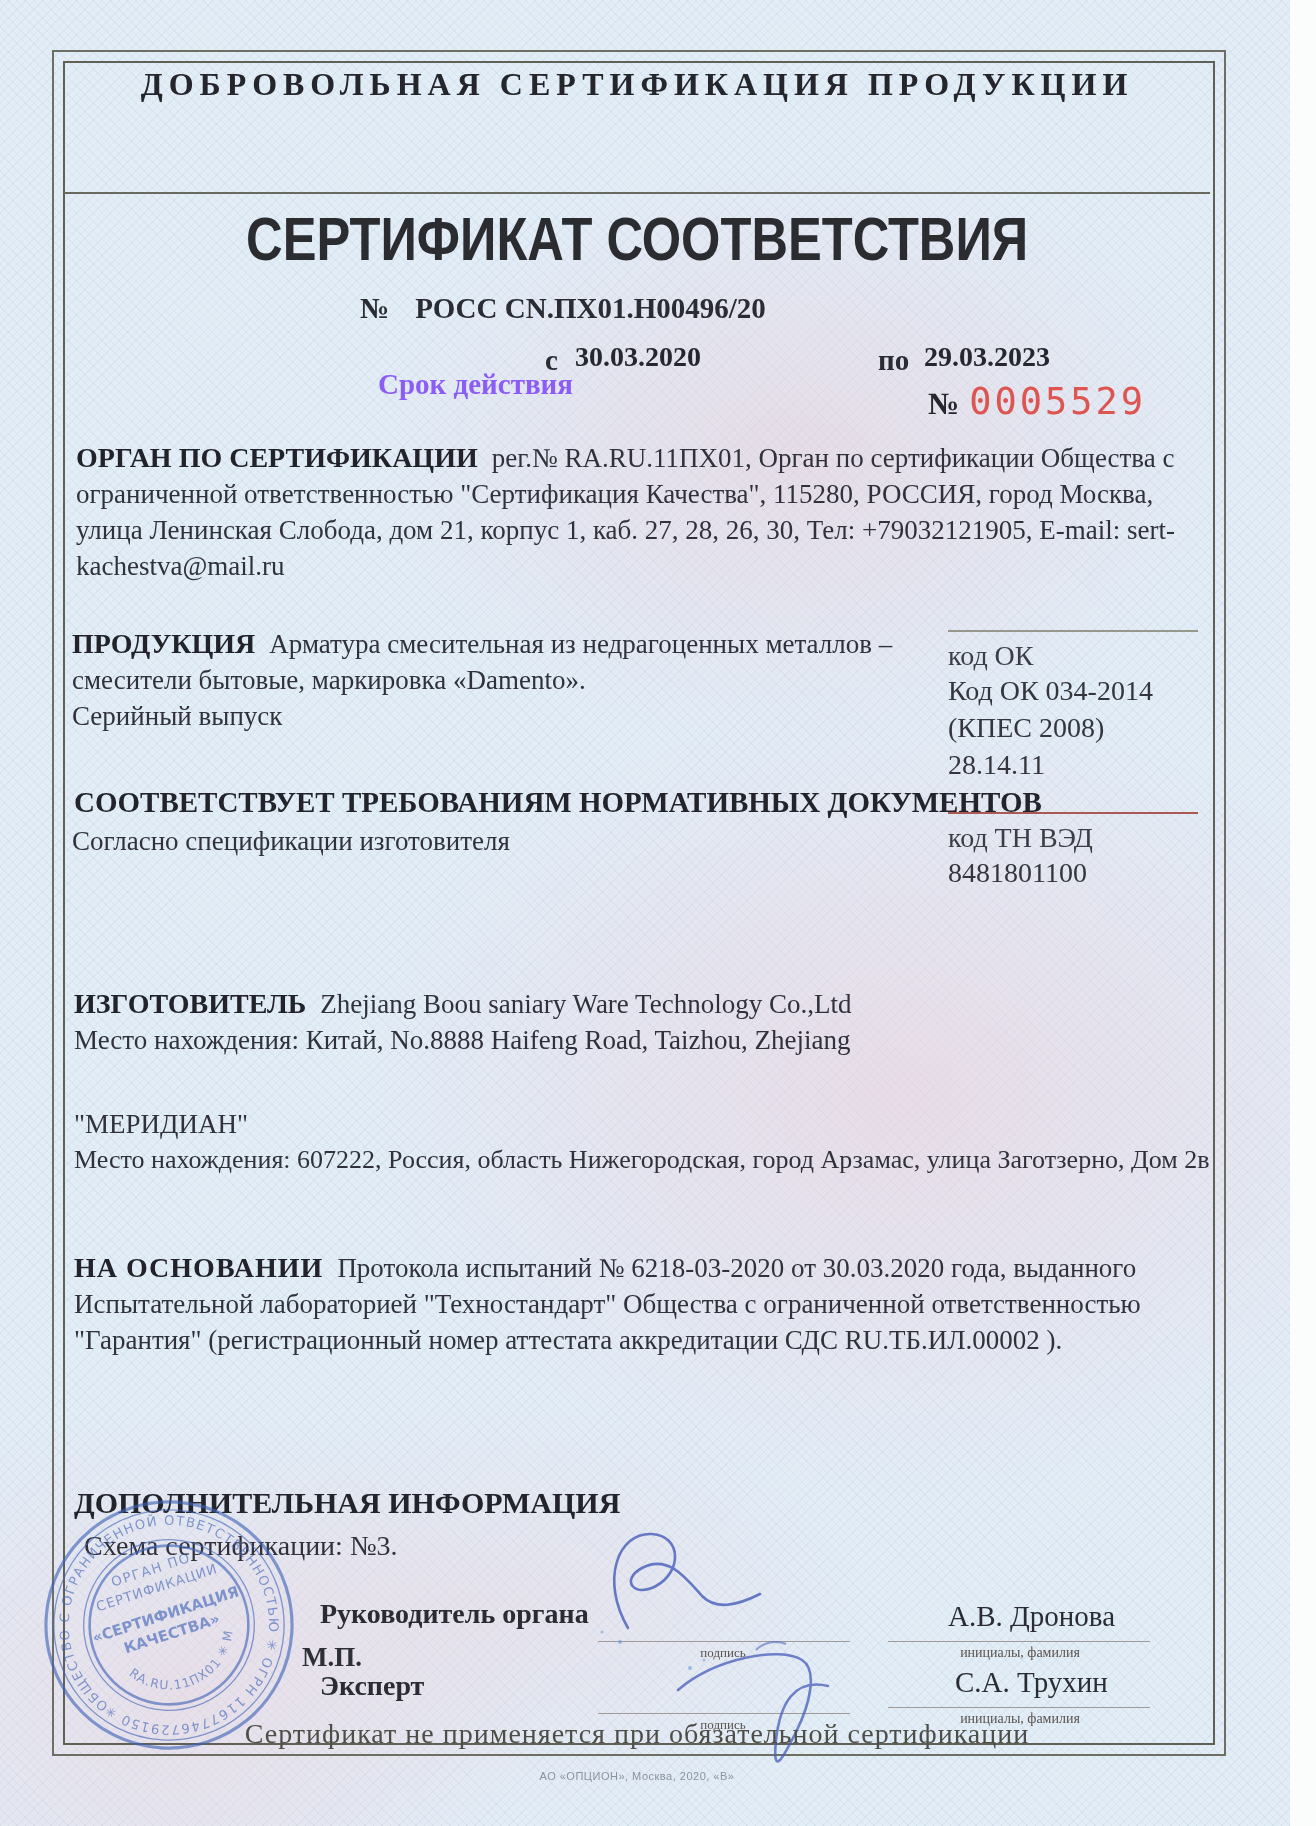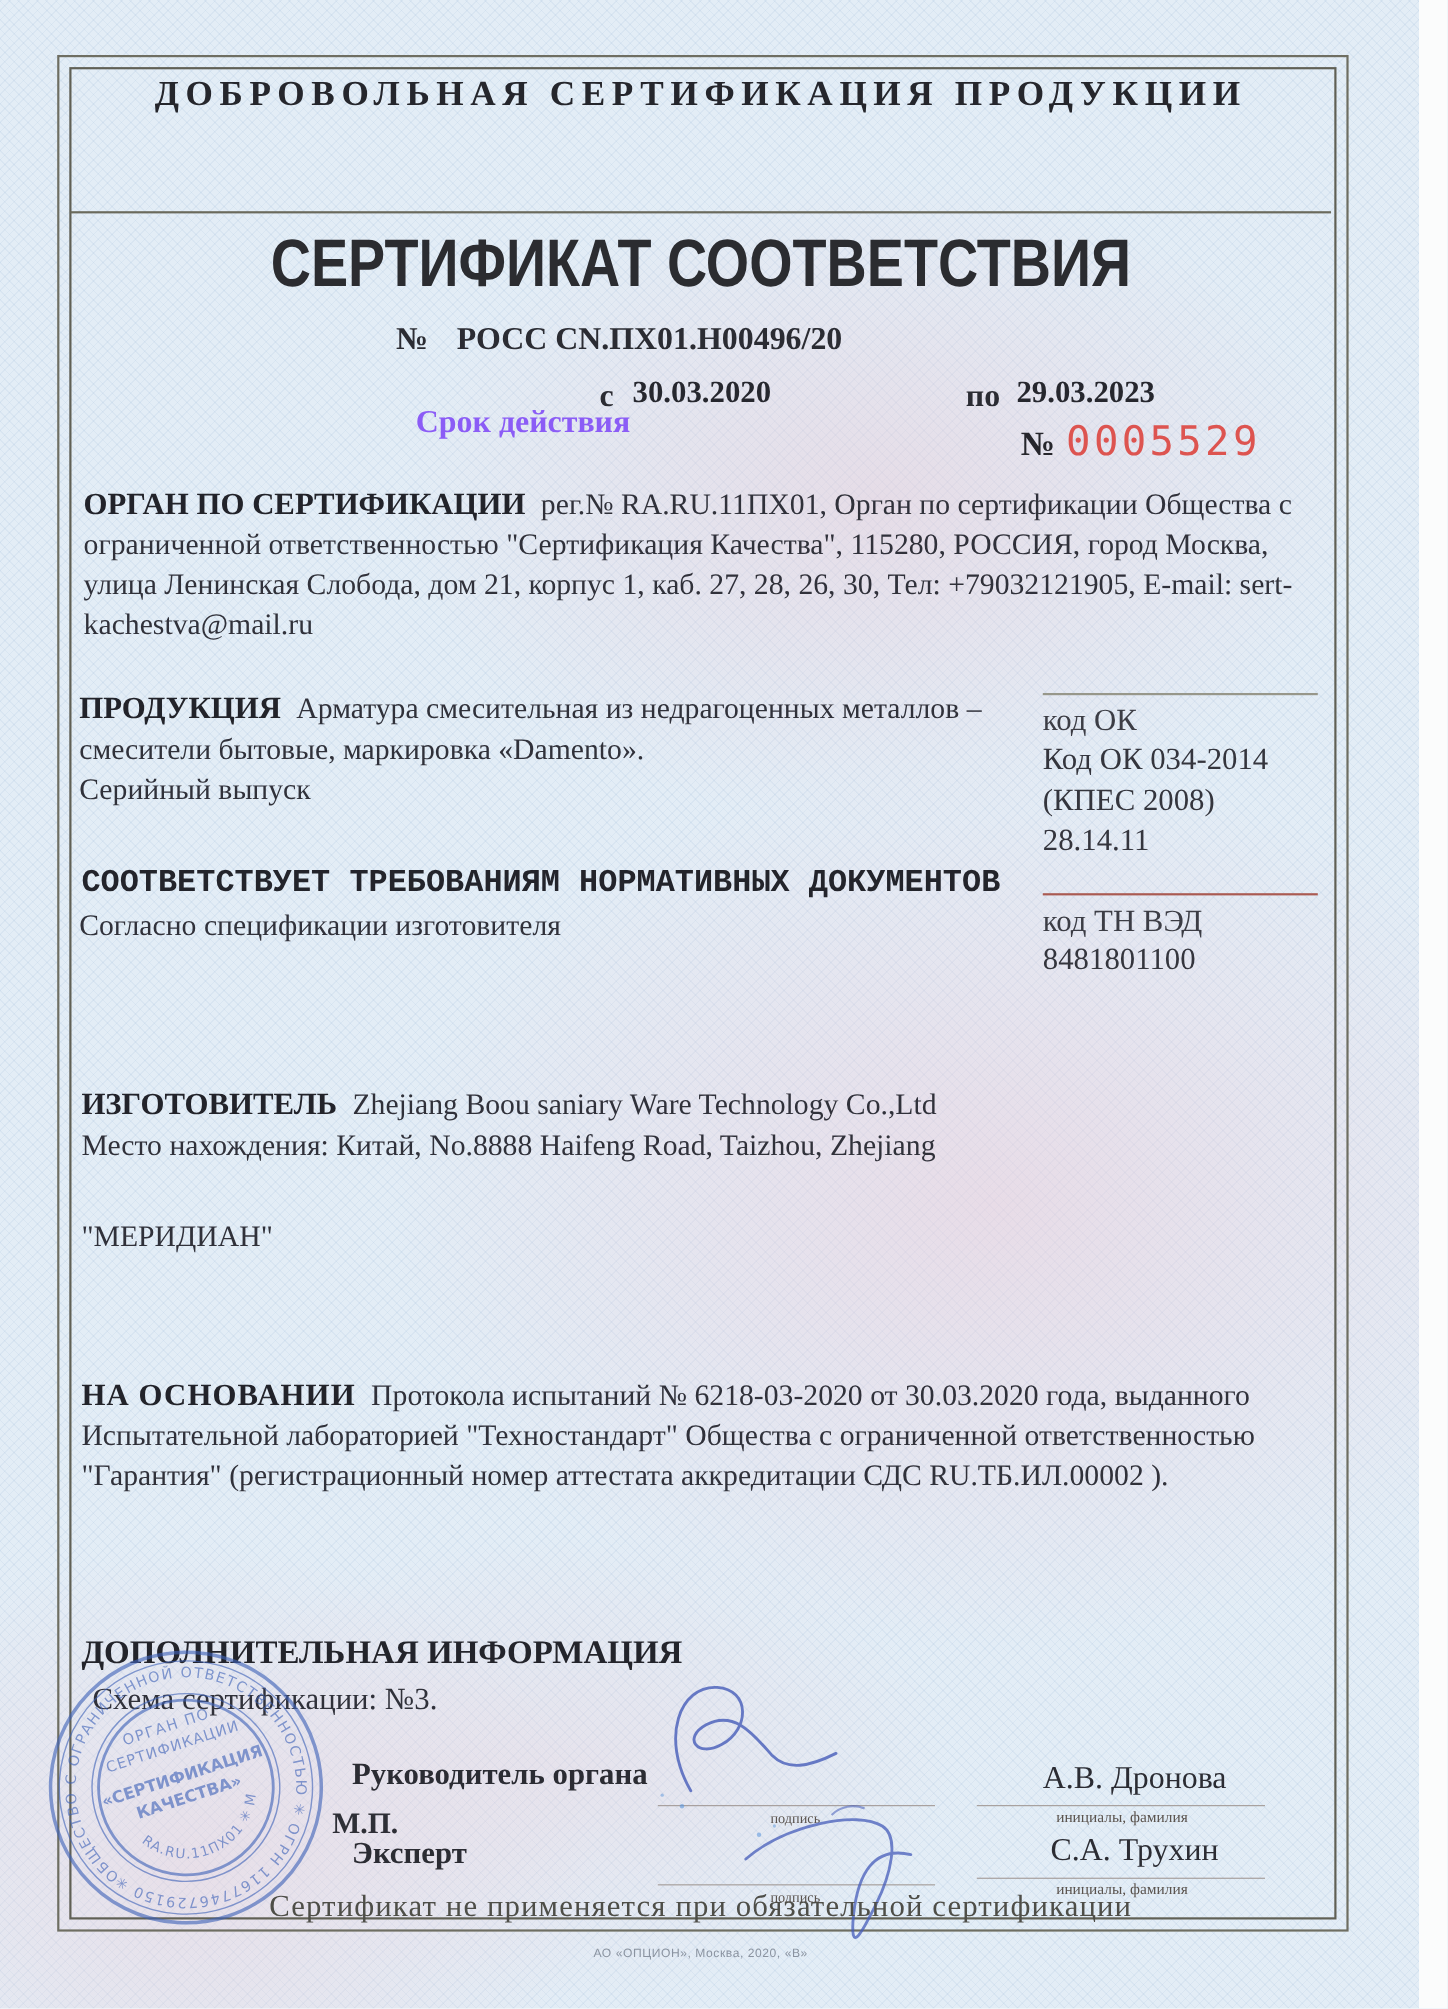--- a/index.html
+++ b/index.html
@@ -53,21 +53,21 @@
 
   .codebox{width:250px;color:#34353d;}
   .codebox .topline{border-top:2px solid #97978a;margin-bottom:8px;}
   .codebox.red .topline{border-top:2px solid #aa5a52;}
   .codebox .cap{font-size:28px;color:#3c3d45;}
   .codebox .val{font-size:28px;line-height:37px;}
   .okbox{left:948px;top:630px;}
   .tnvedbox{left:948px;top:812px;}
 
   .conformity-label{left:74px;top:786px;font-weight:bold;font-size:29px;color:#23242b;
-     white-space:nowrap;font-family:Liberation Mono, monospace;}
+     white-space:nowrap;}
   .conformity-text{left:72px;top:826px;font-size:27px;color:#30313a;white-space:nowrap;}
 
   .manufacturer{left:74px;top:986px;width:1125px;}
   .issued{left:74px;top:1106px;width:1130px;}
   .nowrap{white-space:nowrap;}
   .basis{left:74px;top:1250px;width:1128px;}
   .basis b{letter-spacing:1px;}
 
   .additional-label{left:74px;top:1486px;font-weight:bold;font-size:30px;color:#23242b;}
   .additional-text{left:84px;top:1530px;font-size:28px;color:#30313a;}
@@ -154,20 +154,21 @@
   <div class="val">8481801100</div>
 </div>
 
 <div class="abs para manufacturer">
   <div class="nowrap"><b>ИЗГОТОВИТЕЛЬ</b><span class="label-gap"></span><span>Zhejiang Boou saniary Ware Technology Co.,Ltd</span></div>
   <div class="nowrap">Место нахождения: Китай, No.8888 Haifeng Road, Taizhou, Zhejiang</div>
 </div>
 
 <div class="abs para issued">
   <div class="nowrap">"МЕРИДИАН"</div>
+  <div class="nowrap" style="font-size:26px;">Место нахождения: 607222, Россия, область Нижегородская, город Арзамас, улица Заготзерно, Дом 2в</div>
 </div>
 
 <div class="abs para basis">
   <b>НА ОСНОВАНИИ</b><span class="label-gap"></span><span>Протокола испытаний № 6218-03-2020 от 30.03.2020 года, выданного Испытательной лабораторией "Техностандарт" Общества с ограниченной ответственностью "Гарантия" (регистрационный номер аттестата аккредитации СДС RU.ТБ.ИЛ.00002 ).</span>
 </div>
 
 <div class="abs additional-label">ДОПОЛНИТЕЛЬНАЯ ИНФОРМАЦИЯ</div>
 <div class="abs additional-text">Схема сертификации: №3.</div>
 
 <svg class="abs stamp" viewBox="0 0 260 260">

